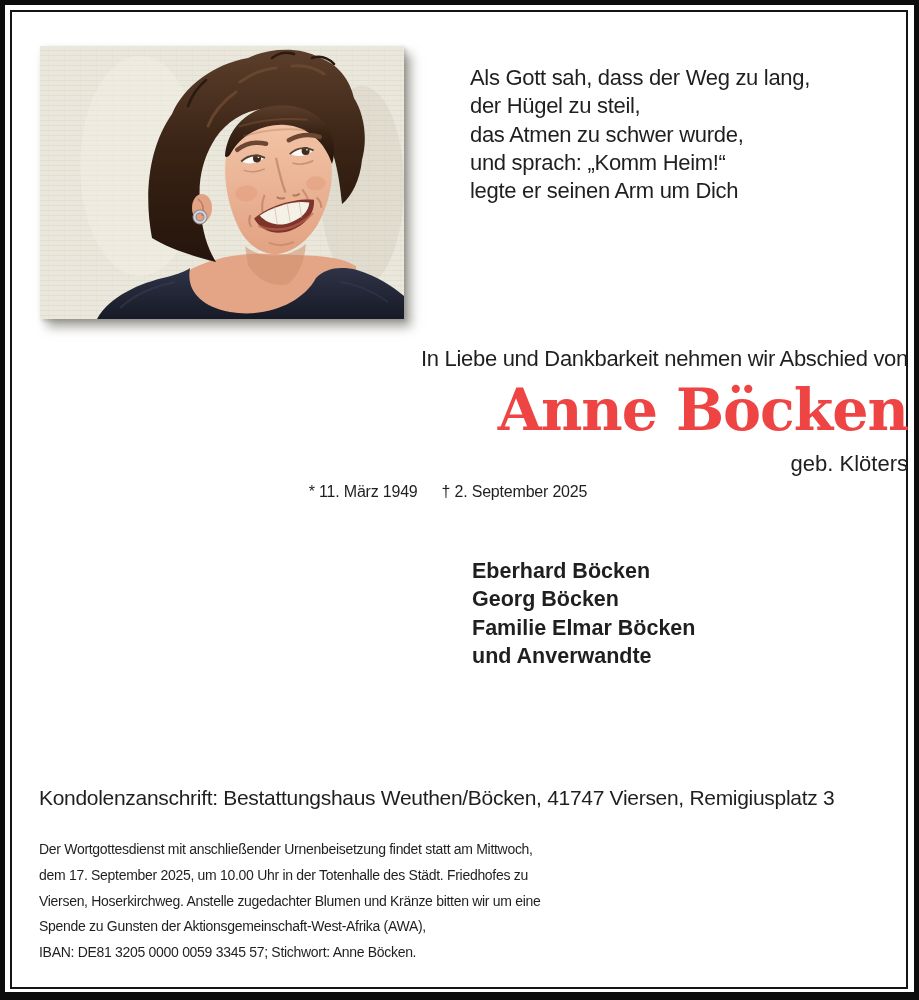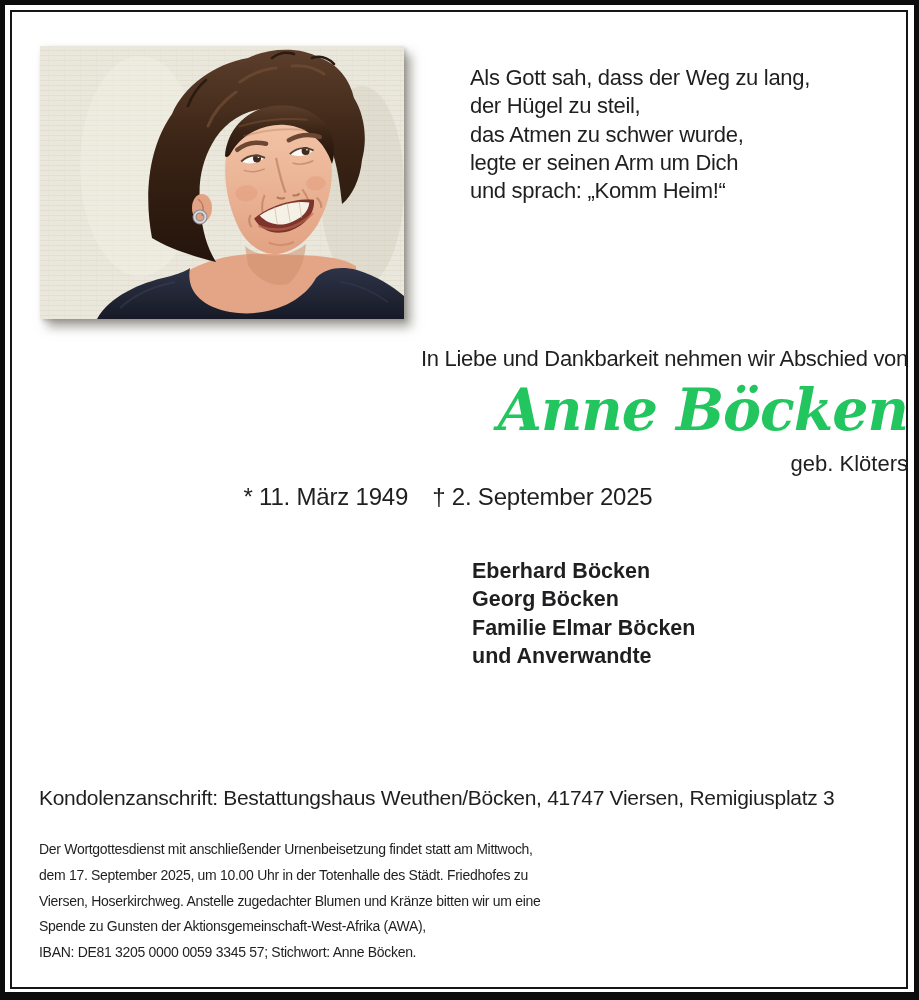--- a/index.html
+++ b/index.html
@@ -21,28 +21,28 @@
   }
   .photo svg { display:block; }
   .poem {
     position:absolute; left:470px; top:64px;
     font-size:22px; line-height:28.3px; letter-spacing:-0.3px; white-space:nowrap;
   }
   .center-col { position:absolute; left:11px; width:897px; text-align:right; }
   .intro { top:346px; font-size:22px; letter-spacing:-0.3px; }
   .deceased-name {
     top:380px; font-family:"DejaVu Serif","Liberation Serif",serif;
-    font-style:italic; font-weight:bold; font-size:57px; line-height:60px;
-    color:#22c55e; letter-spacing:-1px;
+    font-weight:bold; font-size:57px; line-height:60px;
+    color:#ef4444; letter-spacing:-1px;
   }
   .maiden { top:451px; font-size:22px; }
   .dates {
     position:absolute; left:11px; top:483px; width:874px;
     display:flex; justify-content:center; gap:24px;
-    font-size:24px; letter-spacing:-0.2px;
+    font-size:16px; letter-spacing:-0.2px;
   }
   .mourners {
     position:absolute; left:472px; top:557px;
     font-weight:bold; font-size:21.5px; line-height:28.3px; white-space:nowrap;
   }
   .condolence {
     position:absolute; left:39px; top:786px;
     font-size:21px; letter-spacing:-0.3px; white-space:nowrap;
   }
   .service {
@@ -151,22 +151,22 @@
         </g>
         <path d="M 225 196 Q 237 202 250 197" stroke="#a05f42" stroke-width="2" fill="none" opacity="0.3"></path>
       </g>
     </svg>
   </div>
 
   <div class="poem">
     <div>Als Gott sah, dass der Weg zu lang,</div>
     <div>der Hügel zu steil,</div>
     <div>das Atmen zu schwer wurde,</div>
+    <div>und sprach: „Komm Heim!“</div>
     <div>legte er seinen Arm um Dich</div>
-    <div>und sprach: „Komm Heim!“</div>
   </div>
 
   <div class="center-col intro">In Liebe und Dankbarkeit nehmen wir Abschied von</div>
   <div class="center-col deceased-name">Anne Böcken</div>
   <div class="center-col maiden">geb. Klöters</div>
   <div class="dates">
     <span>* 11. März 1949</span>
     <span>† 2. September 2025</span>
   </div>
 

